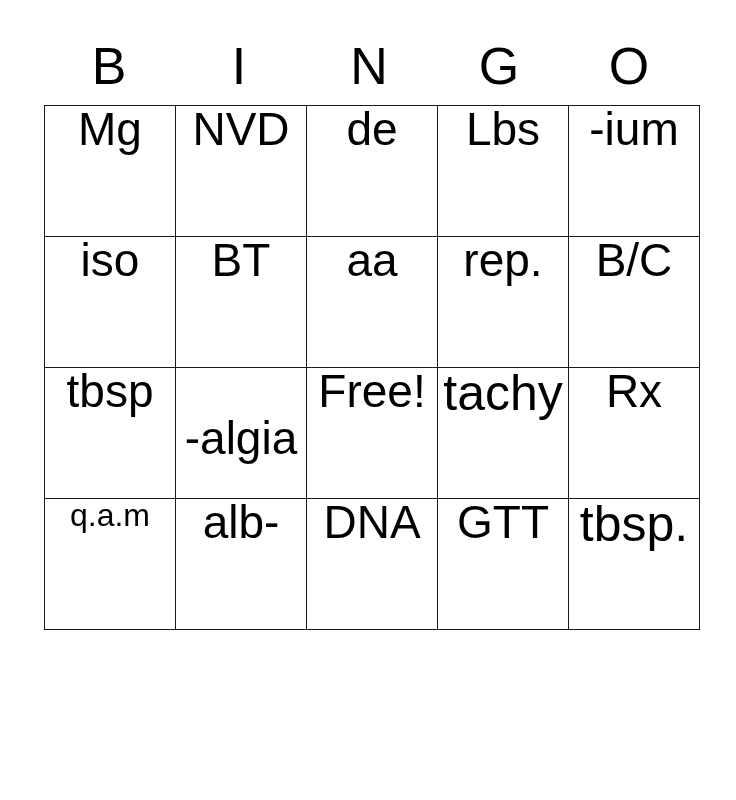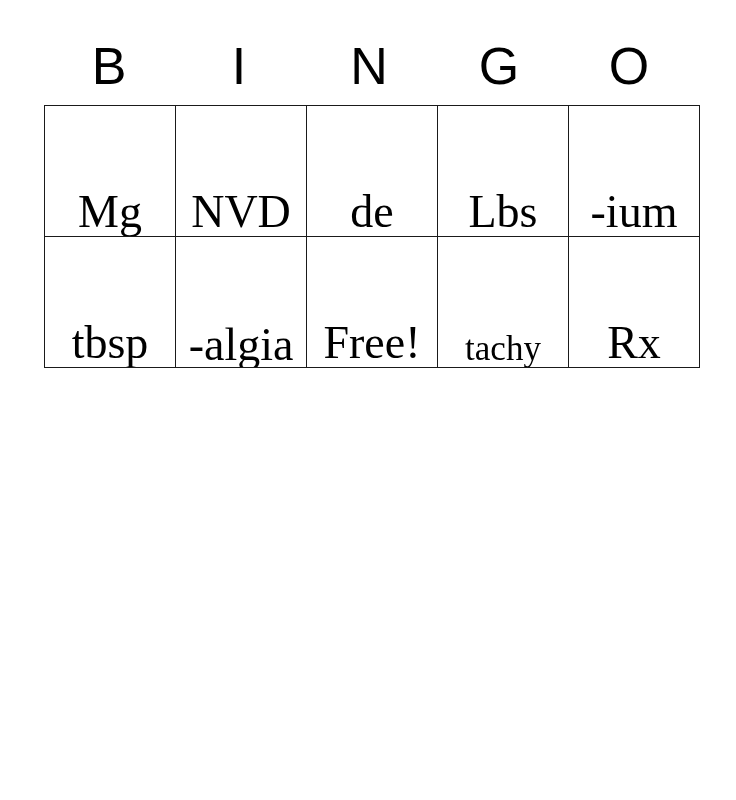--- a/index.html
+++ b/index.html
@@ -57,40 +57,39 @@
     height: 130px;
     border: 1.5px solid #1a1a1a;
     padding: 0;
     text-align: center;
     vertical-align: middle;
     background: #ffffff;
     overflow: hidden;
   }
   .cell-inner {
     display: flex;
-    align-items: flex-end;
+    align-items: flex-start;
     justify-content: center;
     width: 130px;
     height: 130px;
     box-sizing: border-box;
     padding: 0 1px;
-    font-family: Liberation Serif, serif;
   }
   .cell-text {
     display: block;
     font-size: 46px;
     line-height: 1.02;
     color: #000000;
     white-space: normal;
     word-break: break-word;
     text-align: center;
   }
   
   .size-xs .cell-text { font-size: 32px; }
-  .size-sm .cell-text { font-size: 35px; margin-top: 6px; }
+  .size-sm .cell-text { font-size: 50px; }
   .size-md .cell-text { font-size: 44px; }
   .wrap .cell-text    { font-size: 46px; line-height: 0.98; margin-top: 48px; }
 </style>
 </head>
 <body>
 
 <div id="bingo-card">
 
   <div class="header-row">
     <div class="header-cell">B</div>
@@ -124,20 +123,47 @@
               <span class="cell-text">Lbs</span>
             </div>
           </td>
         <td>
             <div class="cell-inner">
               <span class="cell-text">-ium</span>
             </div>
           </td>
       </tr>
 
+      <tr>
+        <td>
+            <div class="cell-inner">
+              <span class="cell-text">iso</span>
+            </div>
+          </td>
+        <td>
+            <div class="cell-inner">
+              <span class="cell-text">BT</span>
+            </div>
+          </td>
+        <td>
+            <div class="cell-inner">
+              <span class="cell-text">aa</span>
+            </div>
+          </td>
+        <td>
+            <div class="cell-inner">
+              <span class="cell-text">rep.</span>
+            </div>
+          </td>
+        <td>
+            <div class="cell-inner">
+              <span class="cell-text">B/C</span>
+            </div>
+          </td>
+      </tr>
 
       <tr>
         <td>
             <div class="cell-inner">
               <span class="cell-text">tbsp</span>
             </div>
           </td>
         <td class="wrap">
             <div class="cell-inner">
               <span class="cell-text">-algia</span>
@@ -153,17 +179,44 @@
               <span class="cell-text">tachy</span>
             </div>
           </td>
         <td>
             <div class="cell-inner">
               <span class="cell-text">Rx</span>
             </div>
           </td>
       </tr>
 
+      <tr>
+        <td class="size-xs">
+            <div class="cell-inner">
+              <span class="cell-text">q.a.m</span>
+            </div>
+          </td>
+        <td>
+            <div class="cell-inner">
+              <span class="cell-text">alb-</span>
+            </div>
+          </td>
+        <td>
+            <div class="cell-inner">
+              <span class="cell-text">DNA</span>
+            </div>
+          </td>
+        <td>
+            <div class="cell-inner">
+              <span class="cell-text">GTT</span>
+            </div>
+          </td>
+        <td class="size-sm">
+            <div class="cell-inner">
+              <span class="cell-text">tbsp.</span>
+            </div>
+          </td>
+      </tr>
 
 
     </tbody>
   </table>
 </div>
 
 </body></html>

